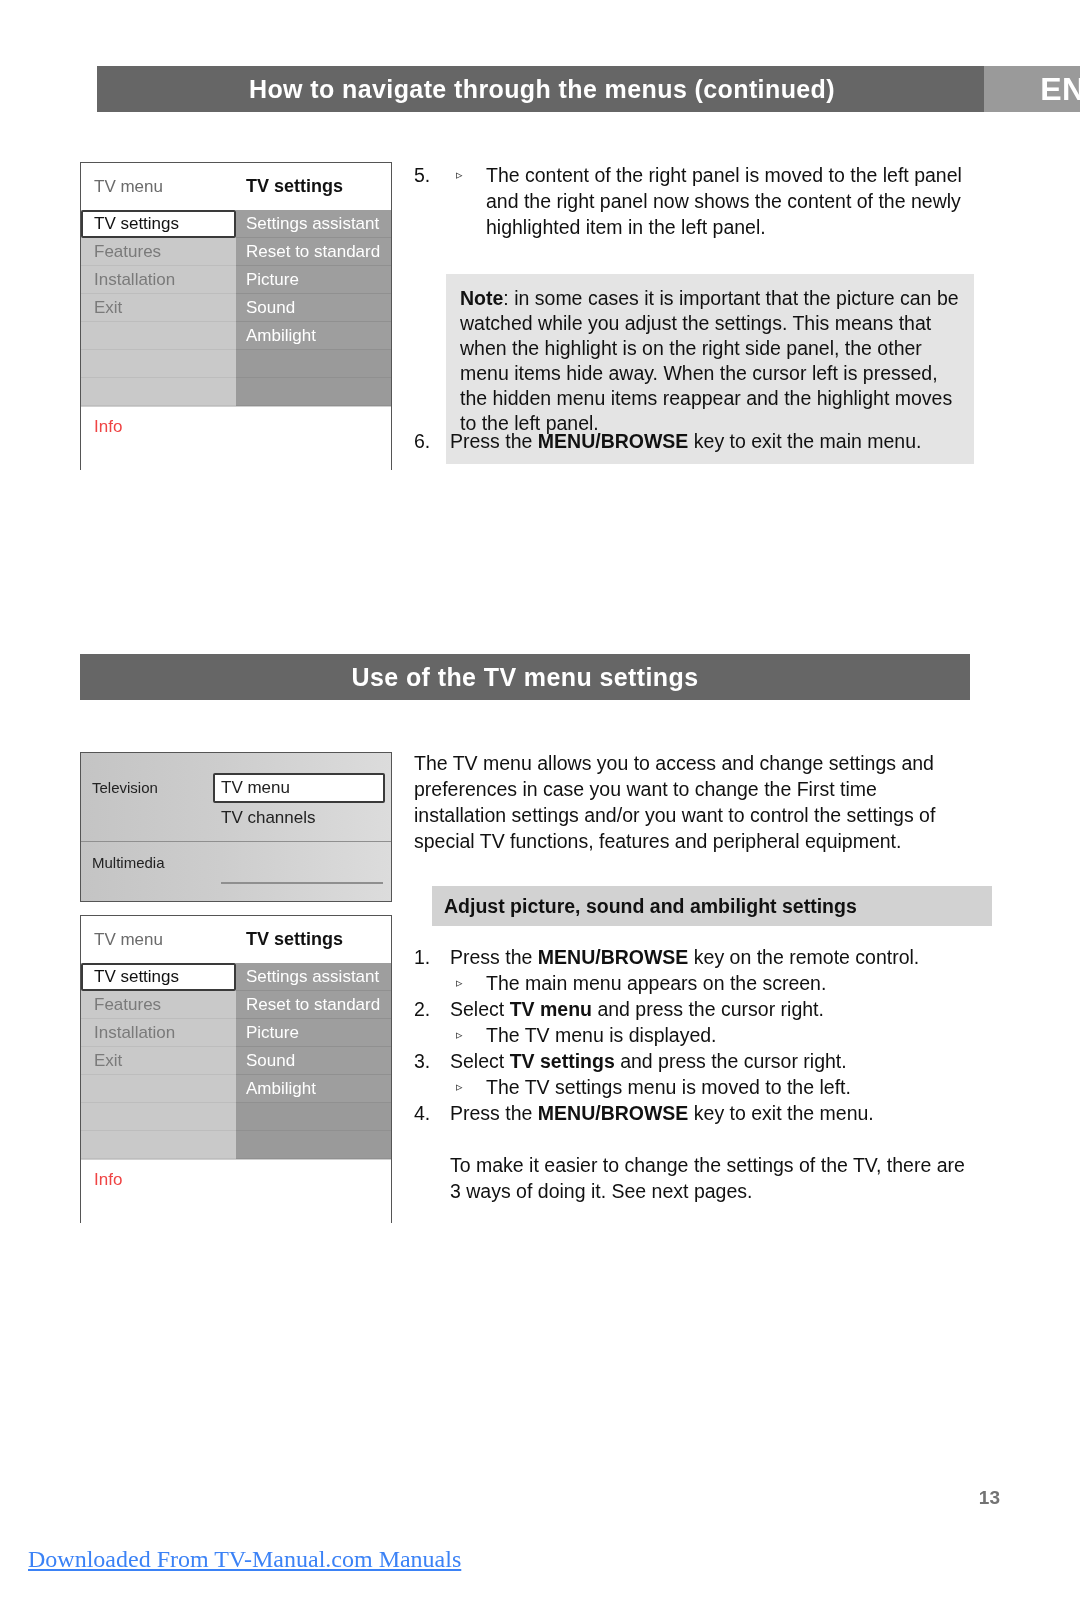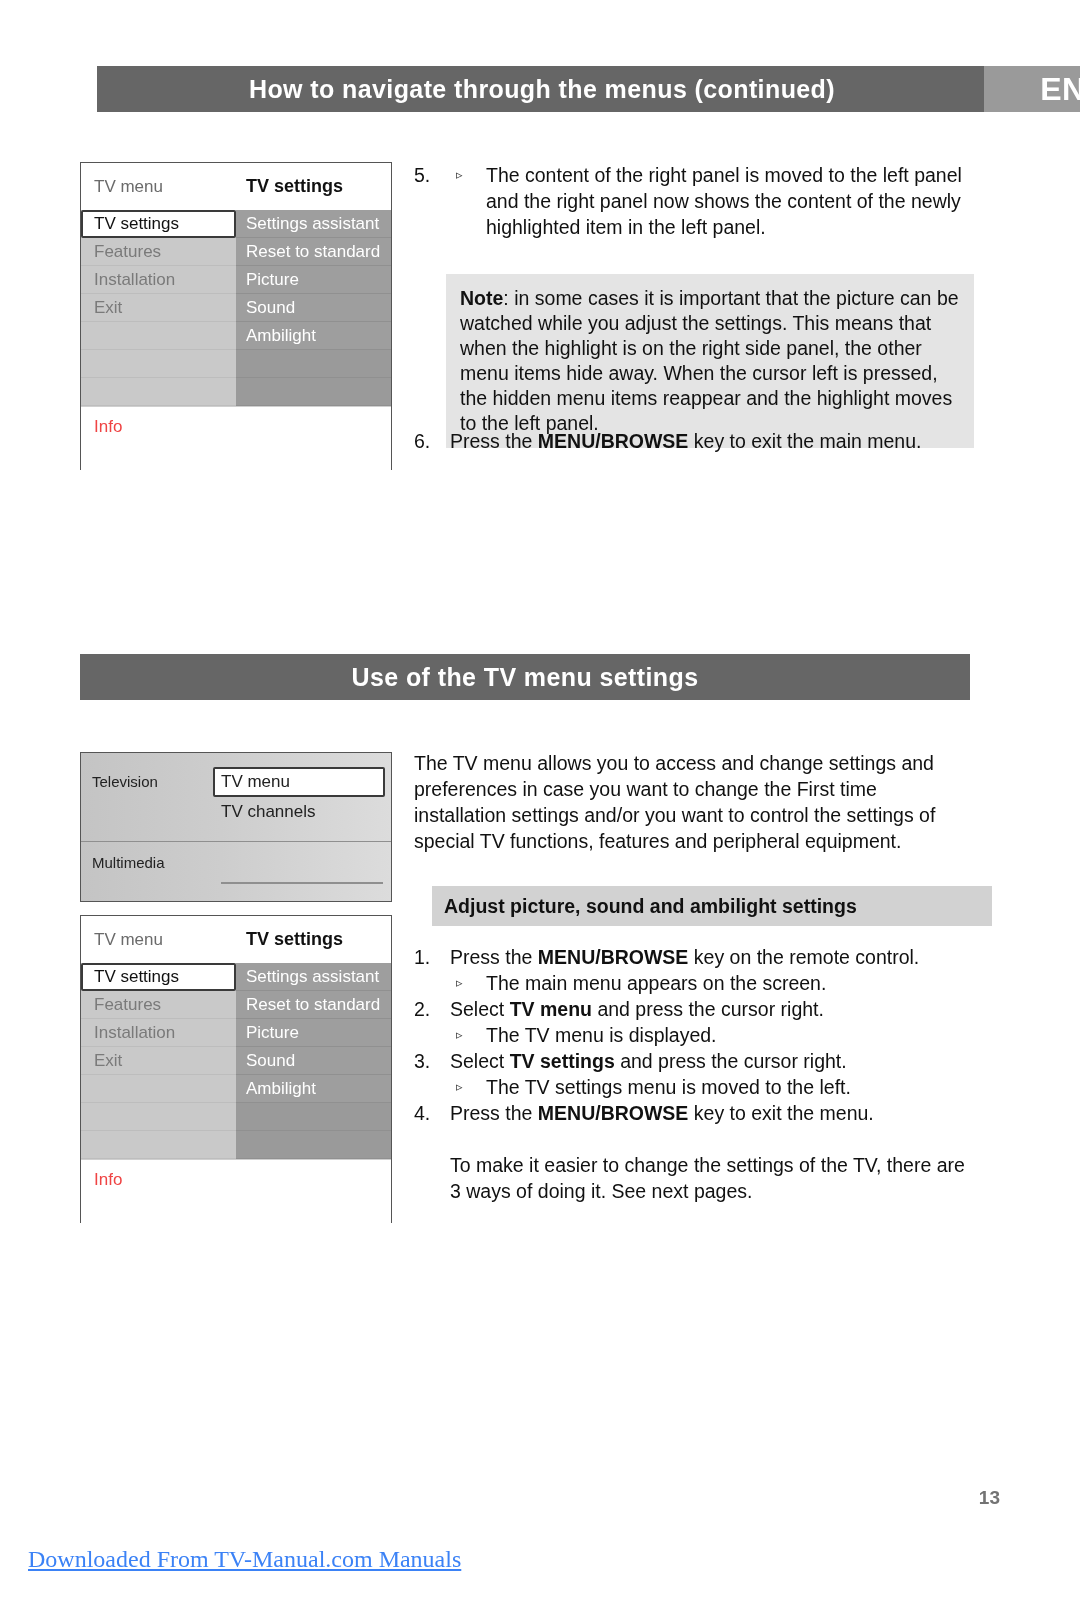--- a/index.html
+++ b/index.html
@@ -170,21 +170,21 @@
     padding-left: 8px;
     box-sizing: border-box;
   }
   .bp-item.selected {
     background: #ffffff;
     border: 2px solid #3a3a3a;
     border-radius: 2px;
     line-height: 26px;
     padding-left: 6px;
   }
-  #bp-television { padding-top: 14px; height: 88px; }
+  #bp-television { padding-top: 20px; height: 88px; }
   #bp-television .bp-label { padding-top: 6px; }
   .bp-sep {
     height: 1px;
     background: #8f8f8f;
     margin: 0;
   }
   #bp-multimedia { padding-top: 12px; height: 58px; position: relative; }
   #bp-multimedia .bp-items { position: relative; }
   .bp-underline {
     position: absolute;
@@ -243,21 +243,21 @@
   }
   b, .b { font-weight: bold; }
 
   
   #note-box {
     position: absolute;
     left: 446px;
     top: 274px;
     width: 528px;
     background: #e4e4e4;
-    padding: 12px 14px 12px 14px;
+    padding: 12px 14px 28px 14px;
     box-sizing: border-box;
     font-size: 19.5px;
     line-height: 25px;
     color: #111111;
   }
 
   
   #subhead-bar {
     position: absolute;
     left: 432px;

